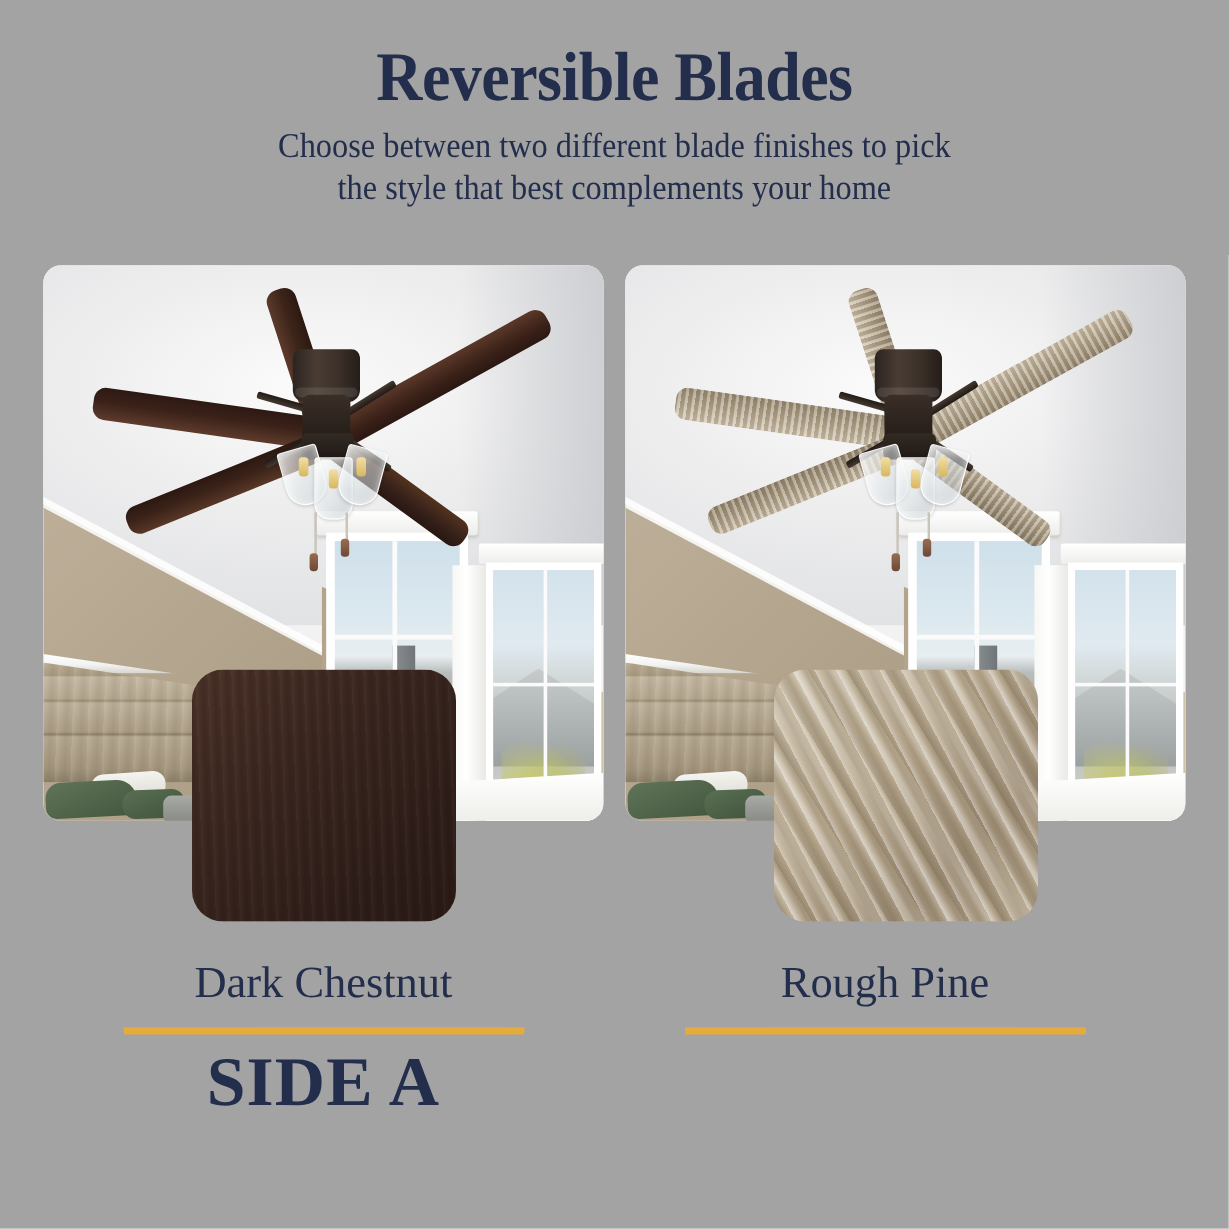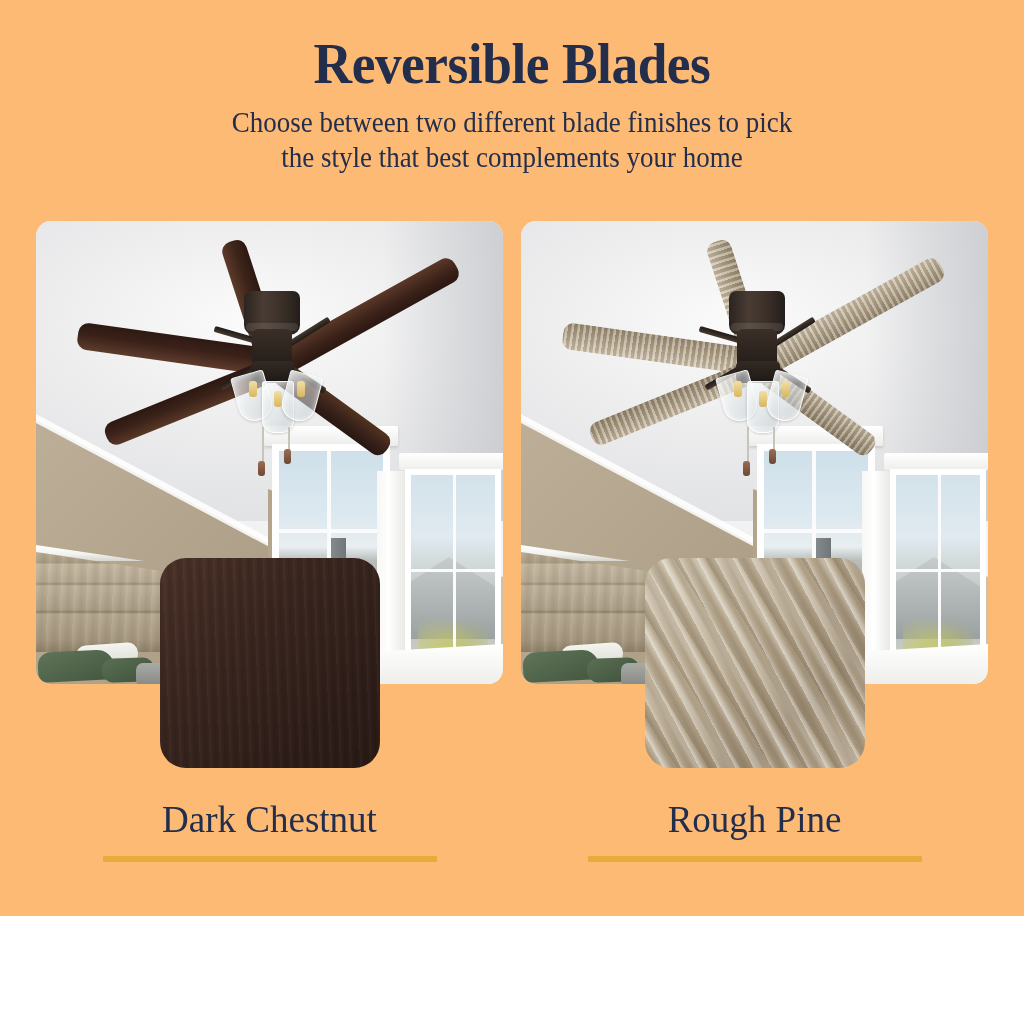--- a/index.html
+++ b/index.html
@@ -9,22 +9,22 @@
     width: 1024px;
     height: 1024px;
     background: #ffffff;
     font-family: "Liberation Serif", "DejaVu Serif", serif;
     overflow: hidden;
   }
 
   .page {
     position: relative;
     width: 1024px;
-    height: 916px;
-    background: #fdba74;
+    height: 1024px;
+    background: #a3a3a3;
   }
 
   
   .header {
     position: absolute;
     top: 0; left: 0;
     width: 1024px;
     padding-top: 34px;
     text-align: center;
   }
@@ -424,21 +424,21 @@
         rgba(255,255,255,0.26) 17px, rgba(255,255,255,0) 27px),
       linear-gradient(to bottom right, #c9bda6 0%, #b8a98f 40%, #a2927a 72%, #b6a78e 100%);
   }
 
   
   .captions {
     position: absolute;
     top: 800px; left: 36px;
     width: 952px;
     display: flex;
-    gap: 18px;
+    gap: 1px;
   }
   .caption {
     width: 467px;
     text-align: center;
   }
   .finish-name {
     font-family: "Liberation Serif", "DejaVu Serif", serif;
     font-size: 37px;
     font-weight: normal;
     color: #232e4c;
@@ -670,20 +670,21 @@
 
       <div class="swatch swatch-light"></div>
     </div>
   </div>
 
   <div class="captions">
 
     <div class="caption">
       <div class="finish-name">Dark Chestnut</div>
       <div class="rule"></div>
+      <div class="side-label">SIDE A</div>
     </div>
 
     <div class="caption">
       <div class="finish-name">Rough Pine</div>
       <div class="rule"></div>
     </div>
   </div>
 
 </div>
 

